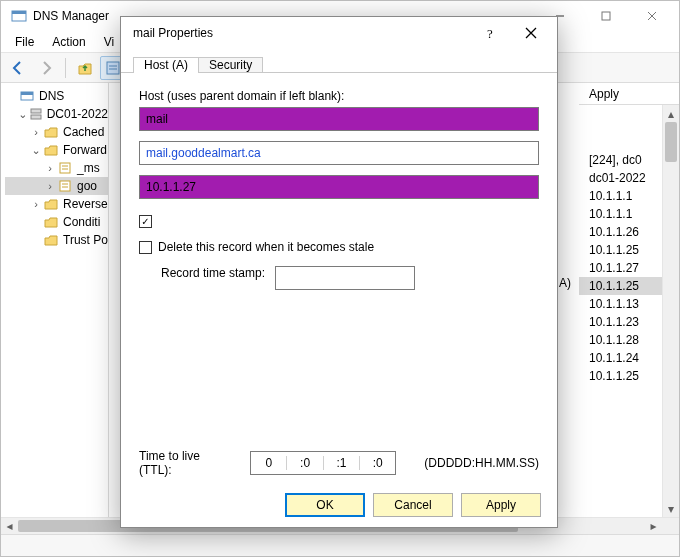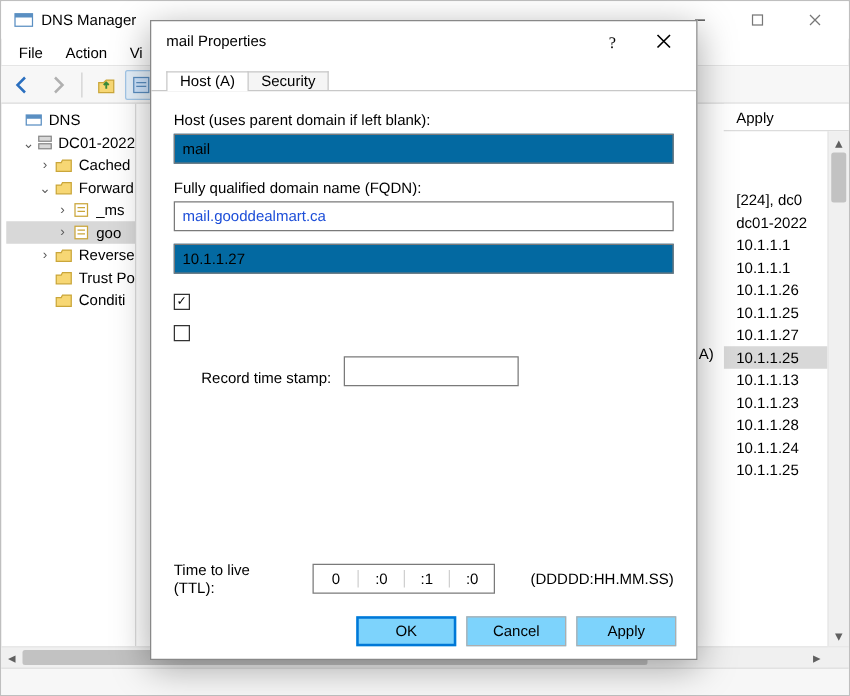--- a/index.html
+++ b/index.html
@@ -206,33 +206,33 @@
     display: flex;
     flex-direction: column;
   }
   .fld-label { margin: 2px 0 4px; }
   .fld-input {
     width: 100%;
     height: 24px;
     border: 1px solid #7a7a7a;
     padding: 2px 6px;
     font: inherit;
-    background: #0369a1;
+    background: #a21caf;
     margin-bottom: 10px;
   }
   .fld-input.ro { background: #fff; color: #1d4ed8; }
   .chk-row { display: flex; align-items: center; margin: 6px 0; gap: 6px;}
   .chk {
     width: 13px; height: 13px;
     border: 1px solid #333;
     display: inline-flex; align-items:center; justify-content:center;
     font-size: 10px; line-height: 1; color:#000;
   }
   .stamp-row {
-    display: flex; align-items: flex-end;
+    display: flex; align-items: flex-start;
     margin: 6px 0 6px 22px; gap: 10px;
   }
   .stamp-input {
     width: 140px; height: 24px; border:1px solid #7a7a7a; background:#fff;
   }
   .ttl-row {
     display: flex; align-items: center;
     margin-top: auto; gap: 28px;
   }
   .ttl-input {
@@ -247,21 +247,21 @@
     height: 44px;
     display: flex;
     align-items: center;
     justify-content: flex-end;
     gap: 8px;
     padding: 0 16px;
   }
   .dlg-btn {
     width: 80px; height: 24px;
     border: 1px solid #adadad;
-    background: #7dd3fc;
+    background: #fef9c3;
     font: inherit;
     display: flex; align-items: center; justify-content: center;
   }
   .dlg-btn.primary { border: 2px solid #0078d7; }
 
   
   svg { display:block; }
 </style>
 </head>
 <body>
@@ -396,30 +396,30 @@
           </span>
         <span class="tlabel">Reverse</span>
       </div>
       <div class="tree-row ind2">
         <span class="exp"></span>
         <span class="ticon">
             <svg width="14" height="14">
               <path d="M1 5 h4 l1 -2 h7 v9 h-12 z" fill="#f7d774" stroke="#caa63a"></path>
             </svg>
           </span>
-        <span class="tlabel">Trust Po</span>
+        <span class="tlabel">Conditi</span>
       </div>
       <div class="tree-row ind2">
         <span class="exp"></span>
         <span class="ticon">
             <svg width="14" height="14">
               <path d="M1 5 h4 l1 -2 h7 v9 h-12 z" fill="#f7d774" stroke="#caa63a"></path>
             </svg>
           </span>
-        <span class="tlabel">Conditi</span>
+        <span class="tlabel">Trust Po</span>
       </div>
     </div>
 
     <div class="mid-pane">
       <div style="position:absolute; top:275px; left:558px; font-size:12px;">A)</div>
     </div>
 
     <div class="right-pane">
       <div class="right-header">Apply</div>
       <div class="right-body">
@@ -480,31 +480,31 @@
 
   <div class="dlg-tabs">
     <div class="dlg-tab active">Host (A)</div>
     <div class="dlg-tab">Security</div>
   </div>
 
   <div class="dlg-body">
     <div class="fld-label">Host (uses parent domain if left blank):</div>
     <input class="fld-input" value="mail" style="">
 
-    <div class="fld-label">Fully qualified domain name (FQDN):</div>
     <input class="fld-input ro" readonly="" value="mail.gooddealmart.ca" style="">
 
     <input class="fld-input" value="10.1.1.27" style="">
 
     <div class="chk-row">
       <span class="chk">✓</span>
     </div>
 
     <div class="chk-row">
       <span class="chk"></span>
+      <span>Delete this record when it becomes stale</span>
     </div>
 
     <div class="stamp-row">
       <span>Record time stamp:</span>
       <div class="stamp-input"></div>
     </div>
 
     <div class="ttl-row">
       <span>Time to live (TTL):</span>
       <div class="ttl-input">

